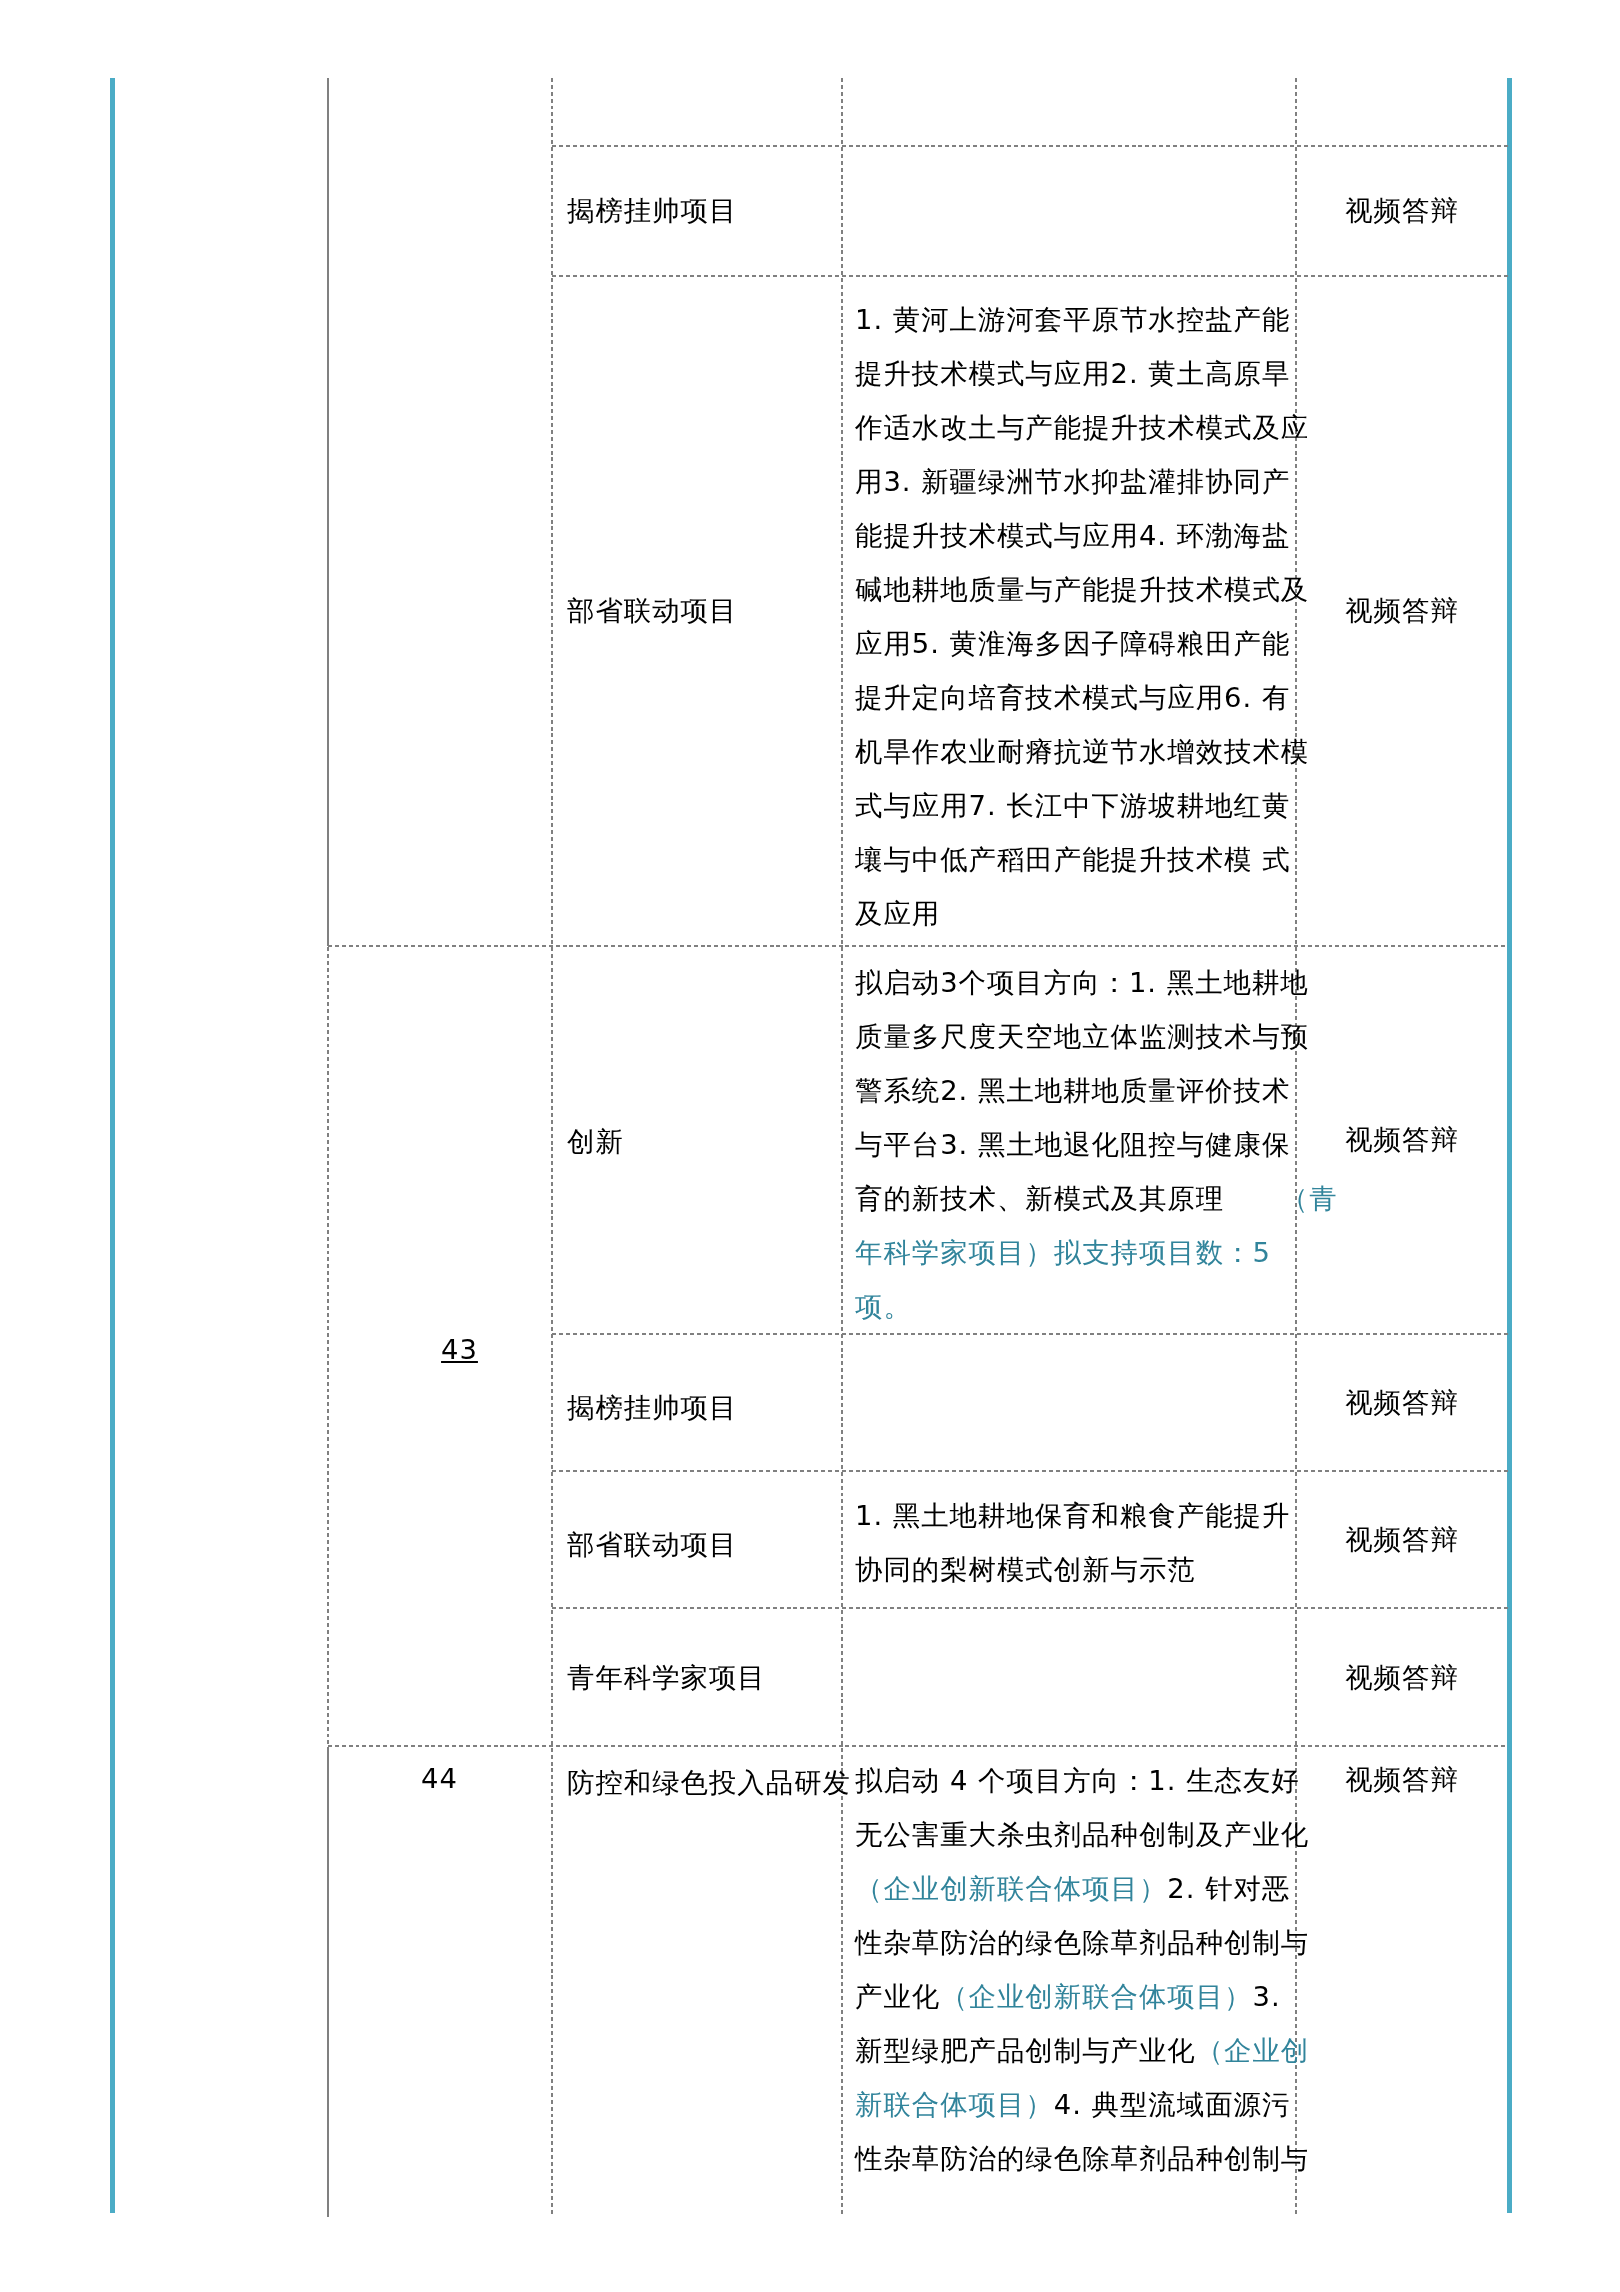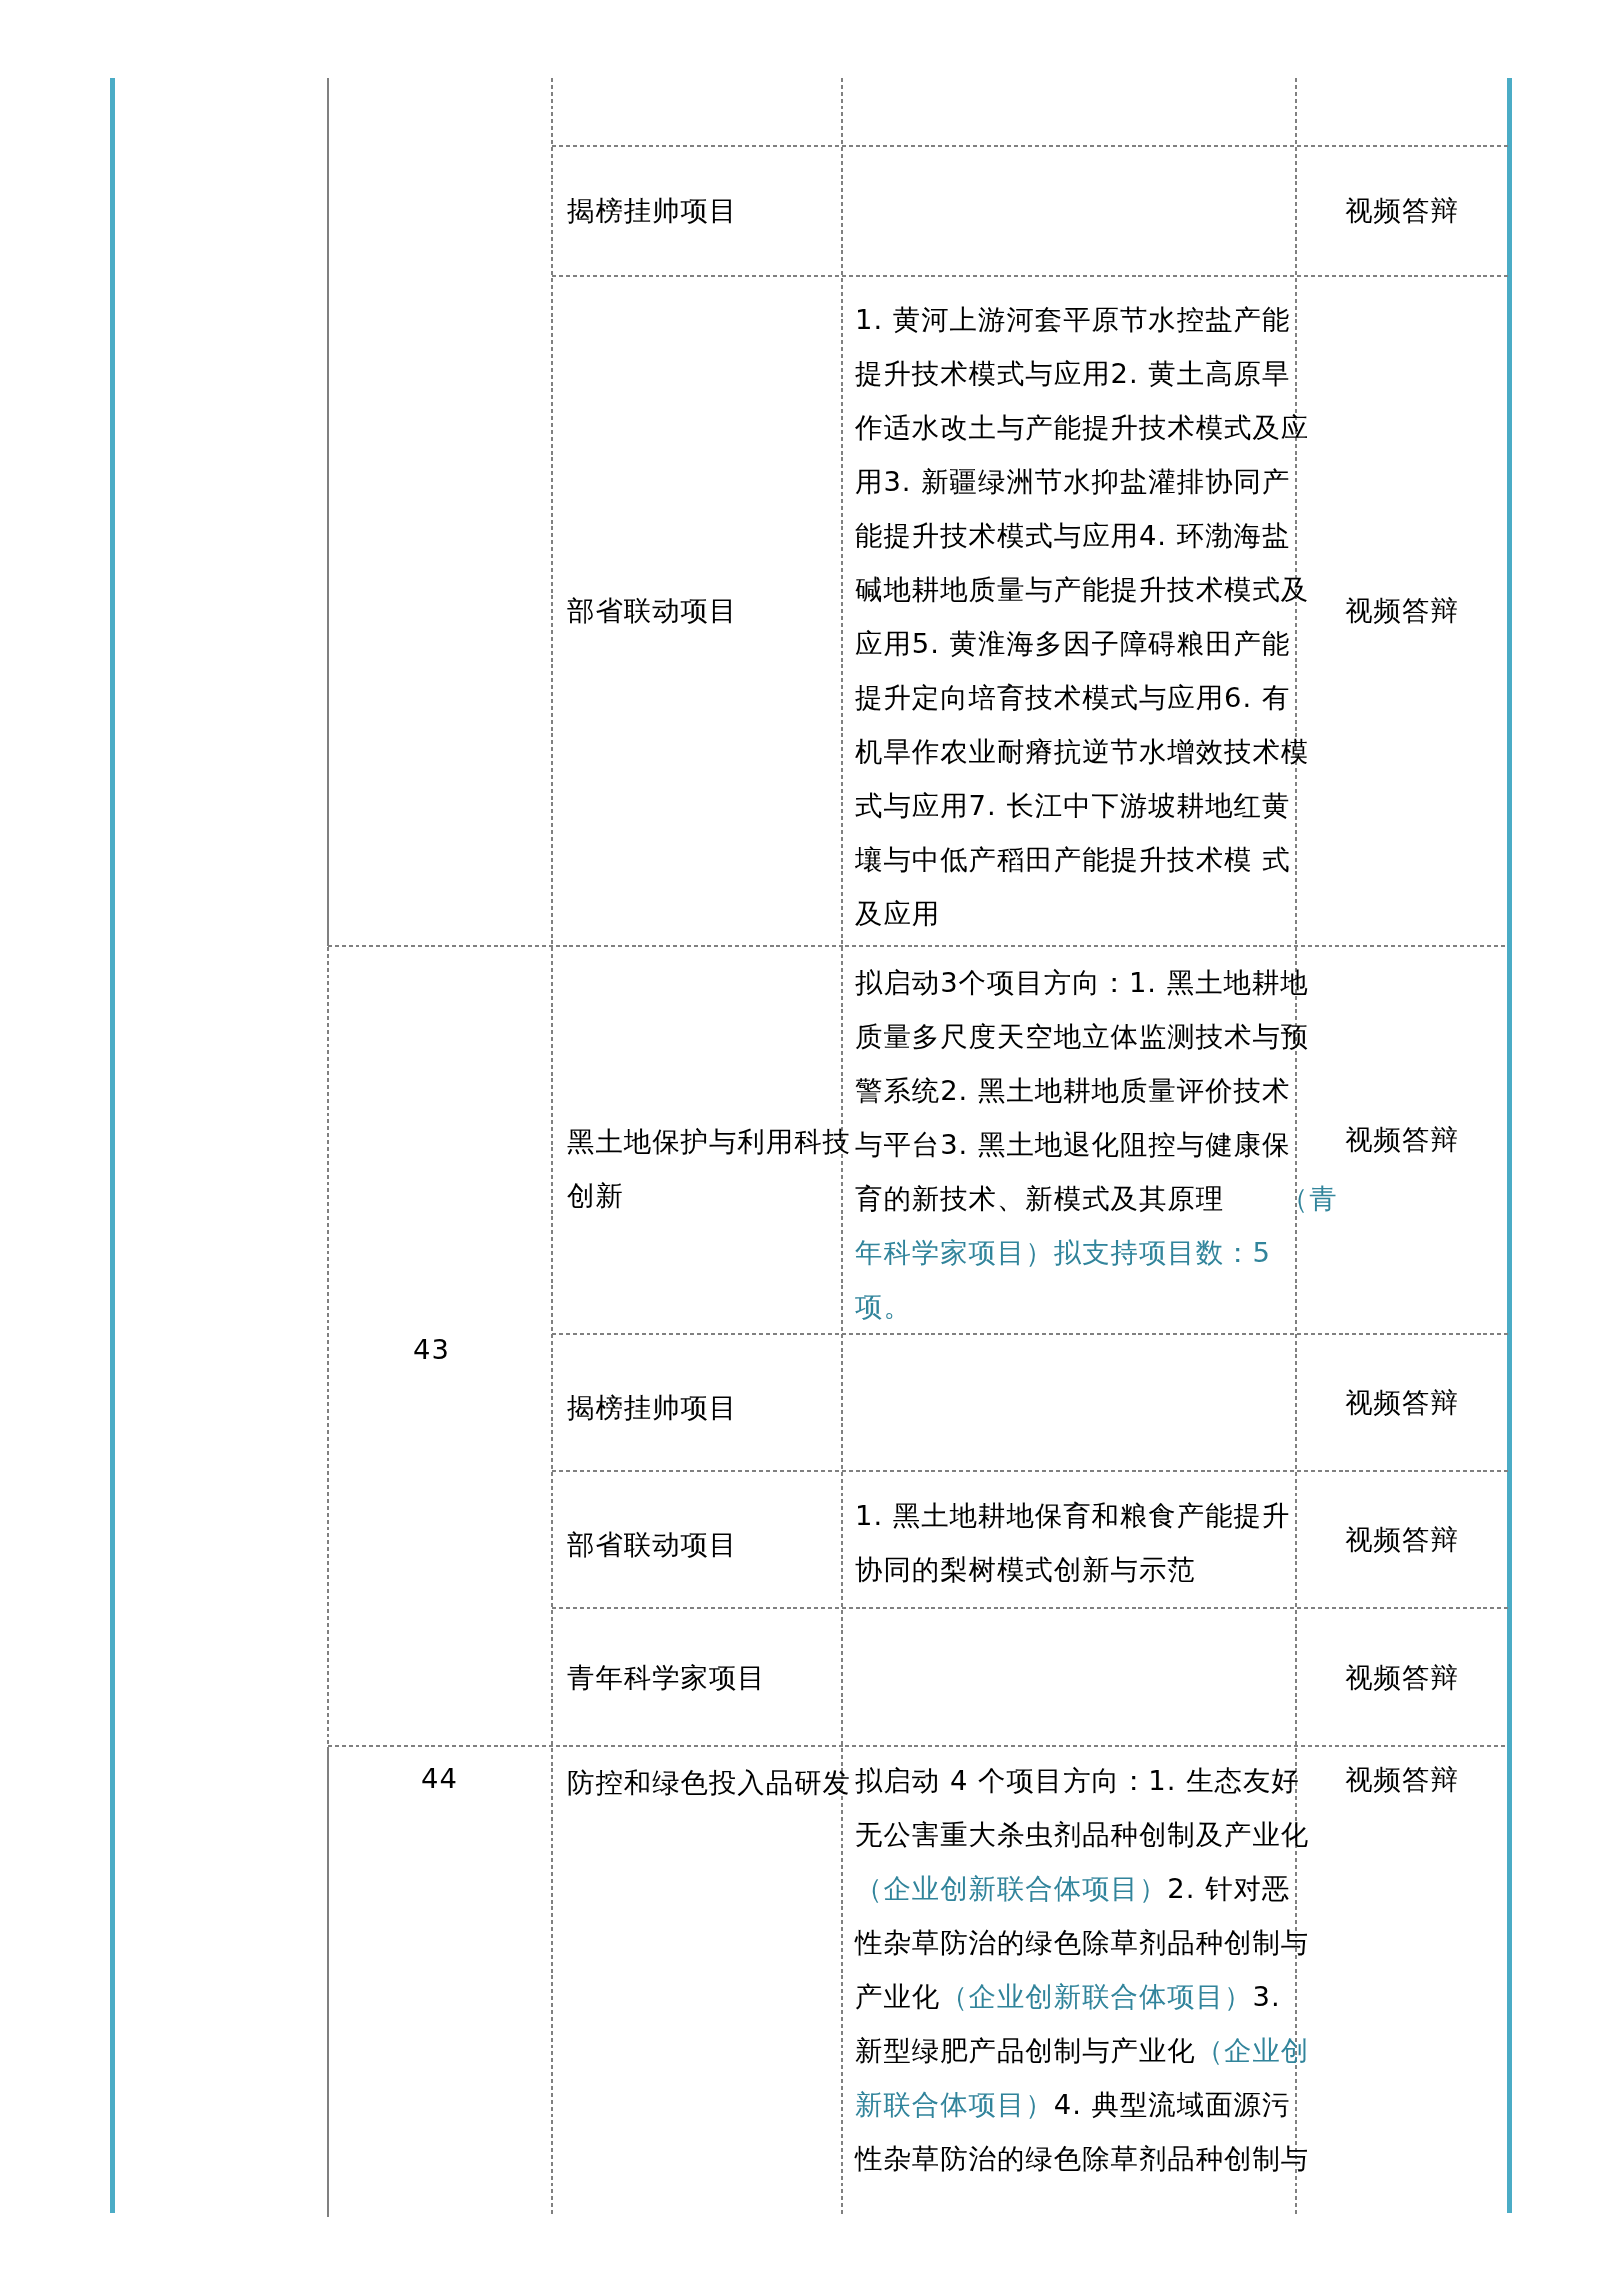--- a/index.html
+++ b/index.html
@@ -77,24 +77,23 @@
       <div class="tl"><span>碱地耕地质量与产能提升技术模式及</span></div>
       <div class="tl"><span>应用5. 黄淮海多因子障碍粮田产能</span></div>
       <div class="tl"><span>提升定向培育技术模式与应用6. 有</span></div>
       <div class="tl"><span>机旱作农业耐瘠抗逆节水增效技术模</span></div>
       <div class="tl"><span>式与应用7. 长江中下游坡耕地红黄</span></div>
       <div class="tl"><span>壤与中低产稻田产能提升技术模 式</span></div>
       <div class="tl"><span>及应用</span></div>
     </div>
   <div class="cell center-col" style="left:1296px; top:584px; width:212px;">视频答辩</div>
 
-  <div class="cell center-col" style="left:320px; top:1323px; width:223px;">43</div>
+  <div class="cell center-col" style="left:348px; top:1323px; width:223px;text-decoration:underline;">43</div>
 
   <div class="cell" style="left:567px; top:1115px;">
-      <div class="tl">黑土地保护与利用科技</div>
       <div class="tl">创新</div>
     </div>
   <div class="cell" style="left:855px; top:956px;">
       <div class="tl"><span>拟启动3个项目方向：1. 黑土地耕地</span></div>
       <div class="tl"><span>质量多尺度天空地立体监测技术与预</span></div>
       <div class="tl"><span>警系统2. 黑土地耕地质量评价技术</span></div>
       <div class="tl"><span>与平台3. 黑土地退化阻控与健康保</span></div>
       <div class="tl"><span>育的新技术、新模式及其原理　　</span><span class="teal">（青</span></div>
       <div class="tl"><span class="teal">年科学家项目）拟支持项目数：5</span></div>
       <div class="tl"><span class="teal">项。</span></div>

